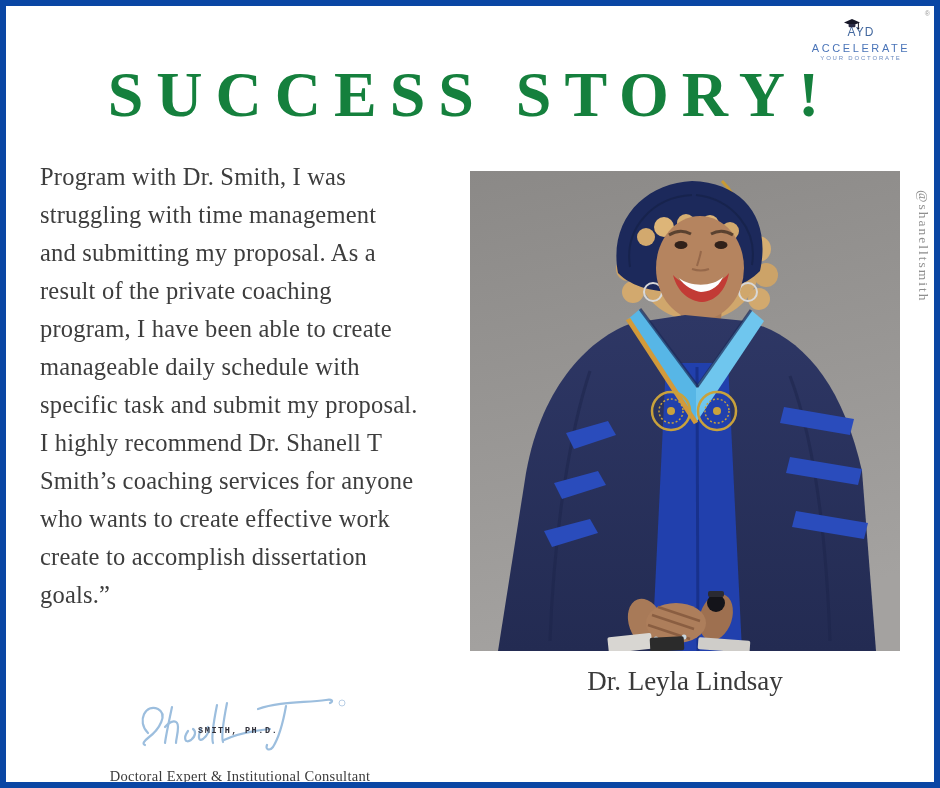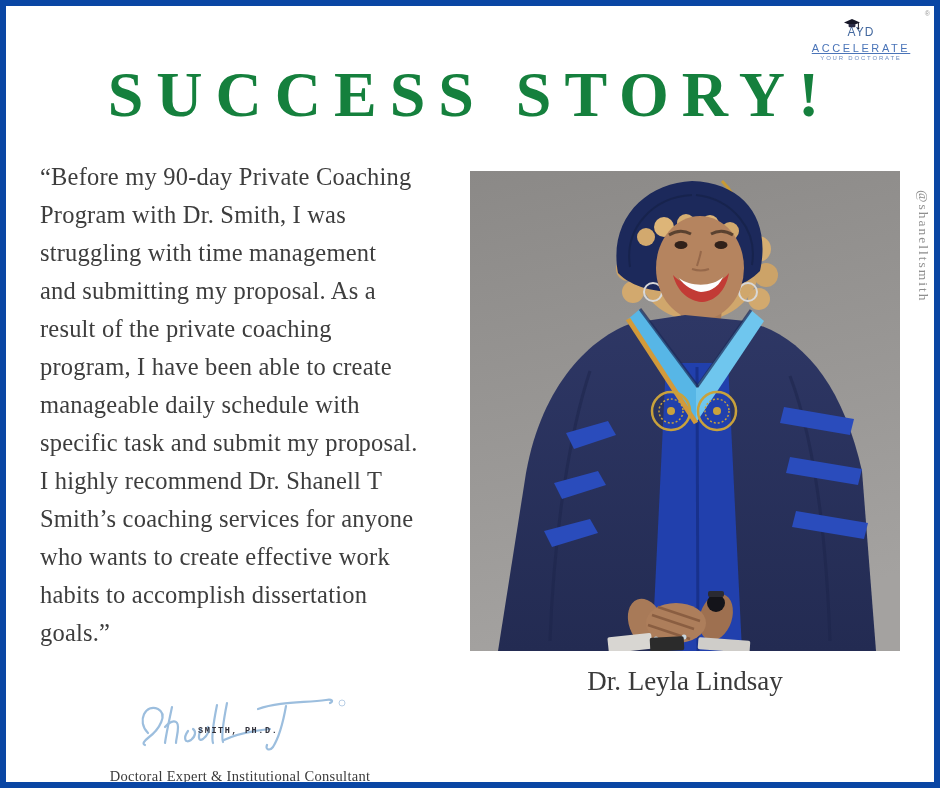--- a/index.html
+++ b/index.html
@@ -20,21 +20,21 @@
   
   .logo {
     position: absolute; top: 22px; right: 20px;
     width: 118px; text-align: center;
     color: #44699F;
     font-family: "Liberation Sans", sans-serif;
     line-height: 1.1;
   }
   .logo .brand-row { position: relative; display: inline-block; font-size: 12px; letter-spacing: 1px; font-weight: 500; text-align: right; }
   .logo .cap-icon { position: absolute; left: -4px; top: -7px; }
-  .logo .accelerate { font-size: 11px; letter-spacing: 2.6px; margin-top: 2px; color: #4A74B8; font-weight: 400; text-decoration: underline; }
+  .logo .accelerate { font-size: 11px; letter-spacing: 2.6px; margin-top: 2px; color: #4A74B8; font-weight: 400; }
   .logo .your-doctorate { font-size: 6px; letter-spacing: 1.8px; color: #6C8CC0; margin-top: 1px; }
   .logo .reg { position: absolute; right: -10px; top: -12px; font-size: 7px; color: #9a9a9a; }
   
   .title {
     position: absolute; top: 58px; left: 0; width: 940px;
     text-align: center;
     font-size: 64px; font-weight: bold;
     letter-spacing: 13px;
     color: #15803d;
     font-family: "Liberation Serif", serif;
@@ -104,32 +104,31 @@
     </span>
     <span>AYD</span>
   </div>
   <div class="accelerate">ACCELERATE</div>
   <div class="your-doctorate">YOUR DOCTORATE</div>
 </div>
 
 <div class="title">SUCCESS STORY!</div>
 
 <div class="quote">
-    <div>“Before my 90-day Private Coaching</div>
     <div>Program with Dr. Smith, I was</div>
     <div>struggling with time management</div>
     <div>and submitting my proposal. As a</div>
     <div>result of the private coaching</div>
     <div>program, I have been able to create</div>
     <div>manageable daily schedule with</div>
     <div>specific task and submit my proposal.</div>
     <div>I highly recommend Dr. Shanell T</div>
     <div>Smith’s coaching services for anyone</div>
     <div>who wants to create effective work</div>
-    <div>habits to accomplish dissertation</div>
+    <div>create to accomplish dissertation</div>
     <div>goals.”</div>
   </div>
 
 <div class="photo" aria-label="Smiling woman with curly blonde hair wearing a navy doctoral tam with gold tassel, light-blue hood with gold piping, navy gown with royal-blue front panel, two gold seals and royal-blue sleeve chevrons, hands clasped, gray studio backdrop">
   <svg width="430" height="480" viewBox="0 0 430 480">
     <defs>
       <linearGradient id="bgGrad" x1="0" y1="0" x2="0.2" y2="1">
         <stop offset="0" stop-color="#8B8987"></stop>
         <stop offset="1" stop-color="#A4A2A0"></stop>
       </linearGradient>

